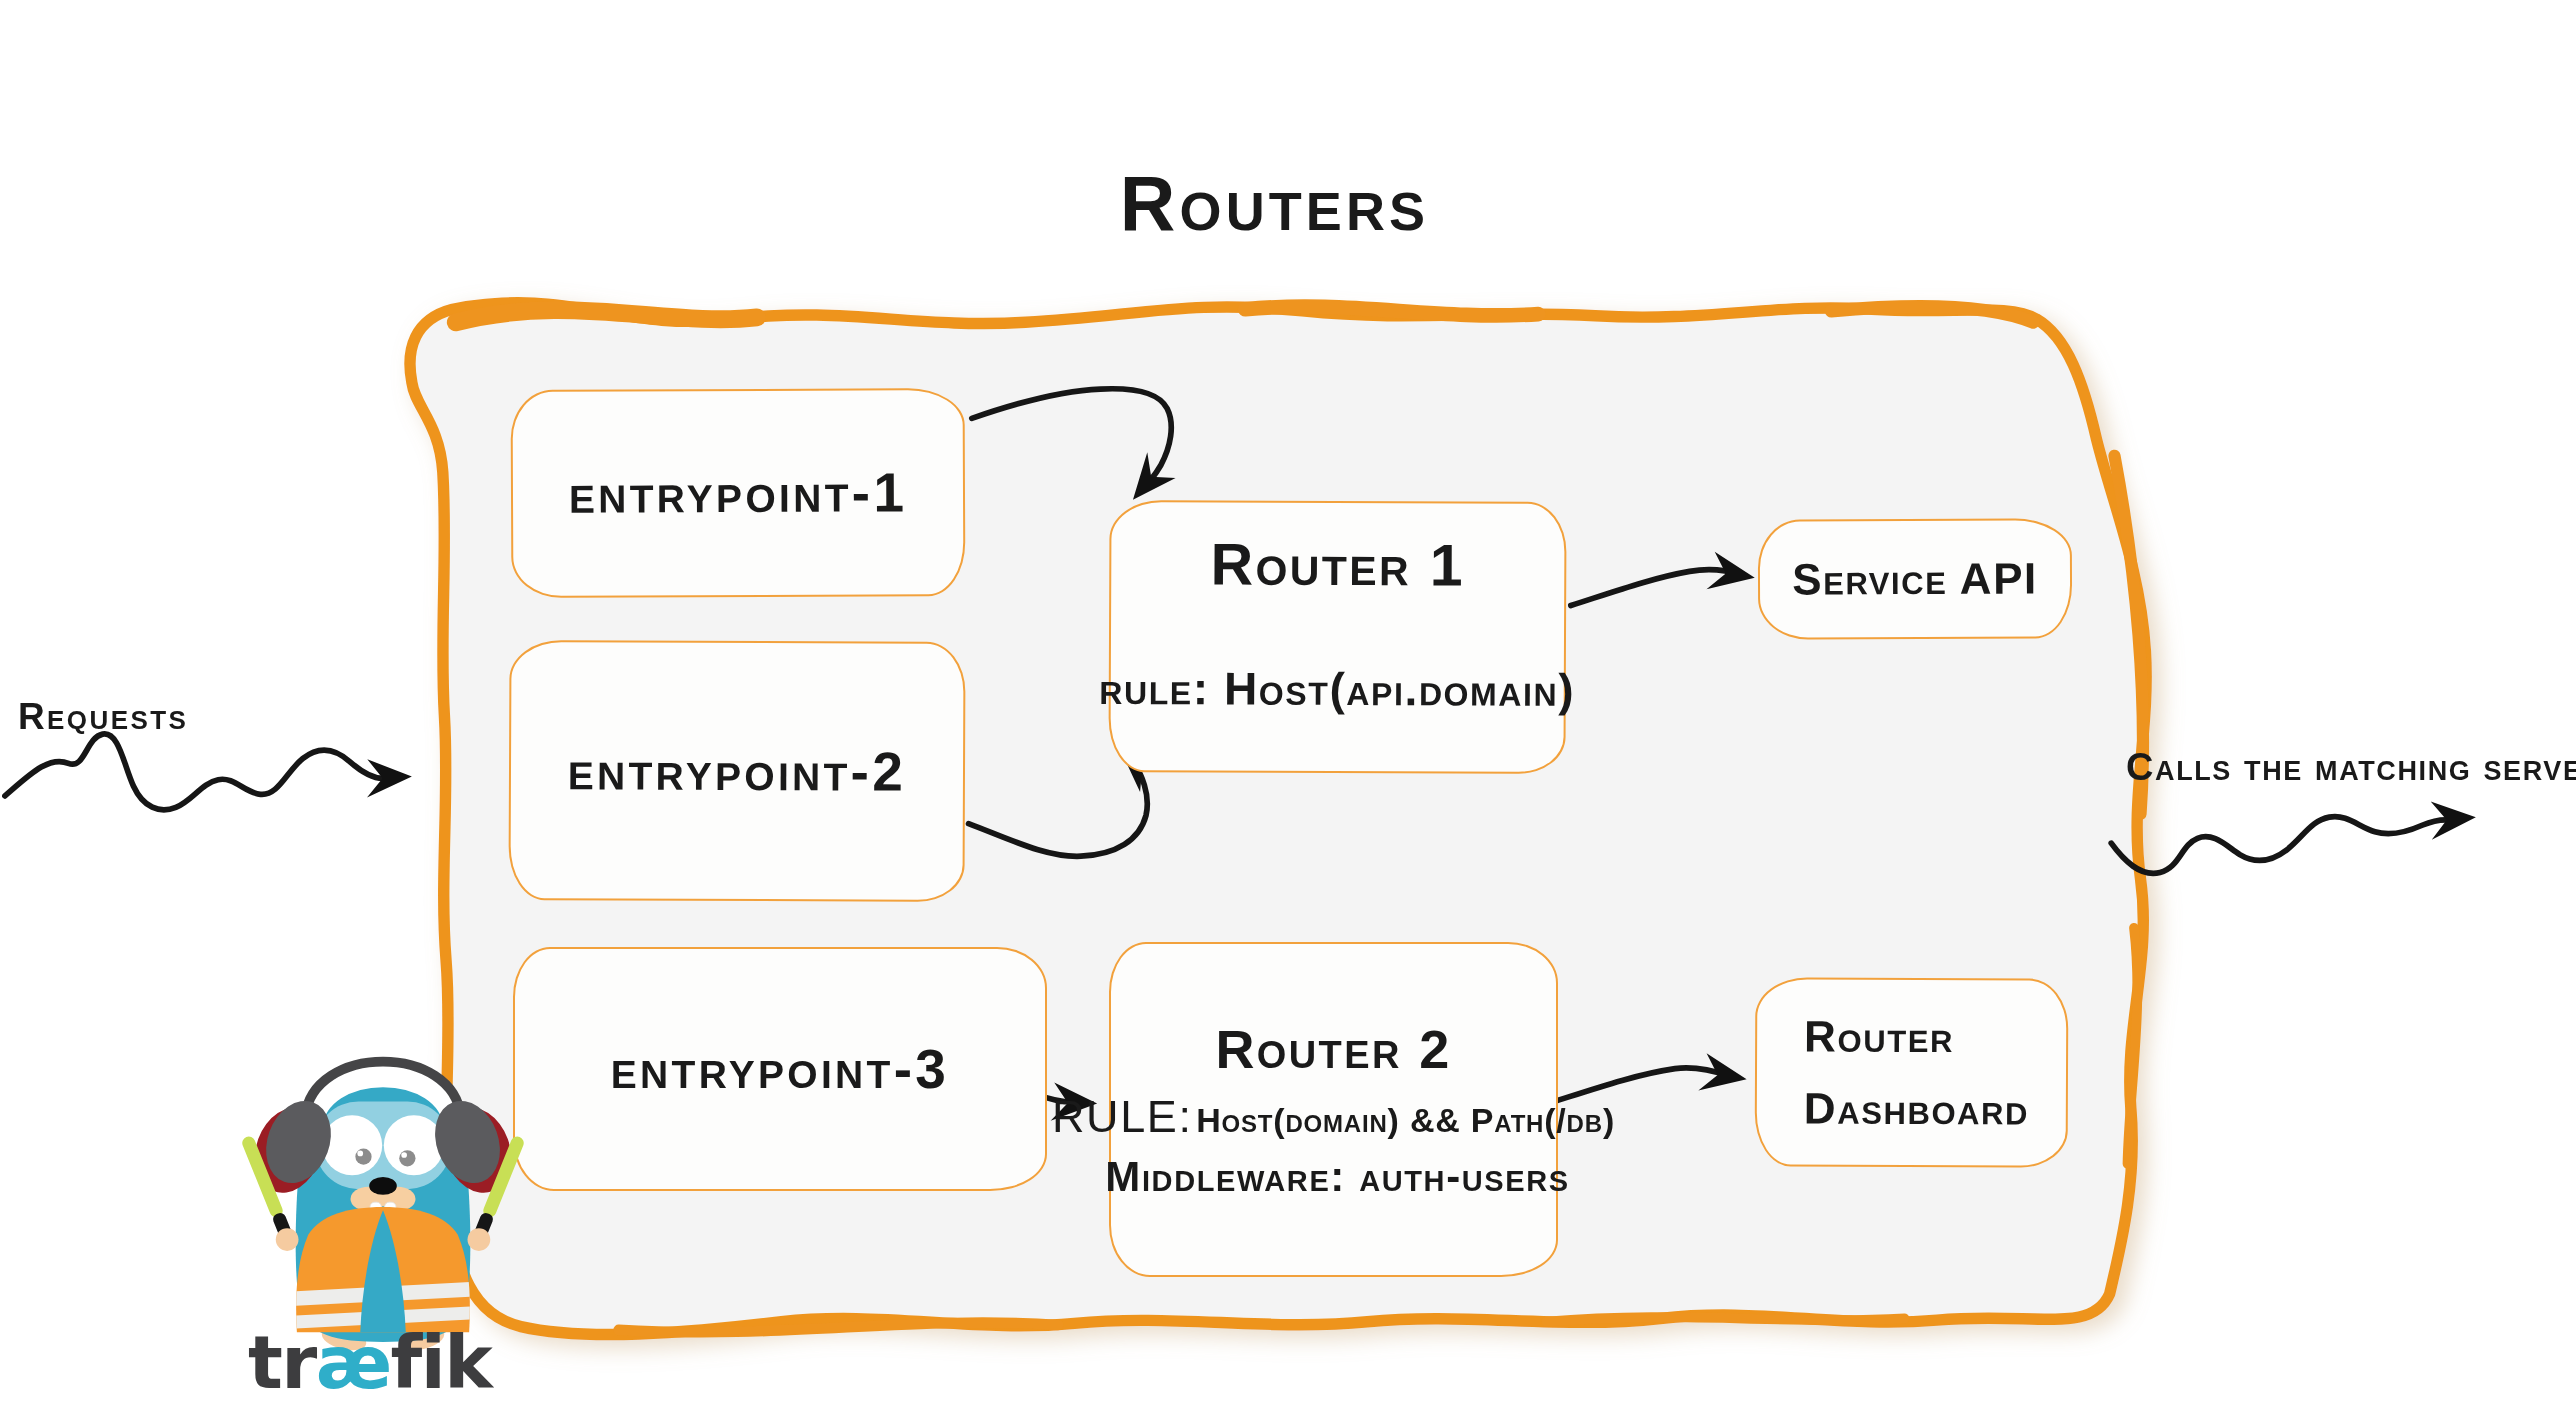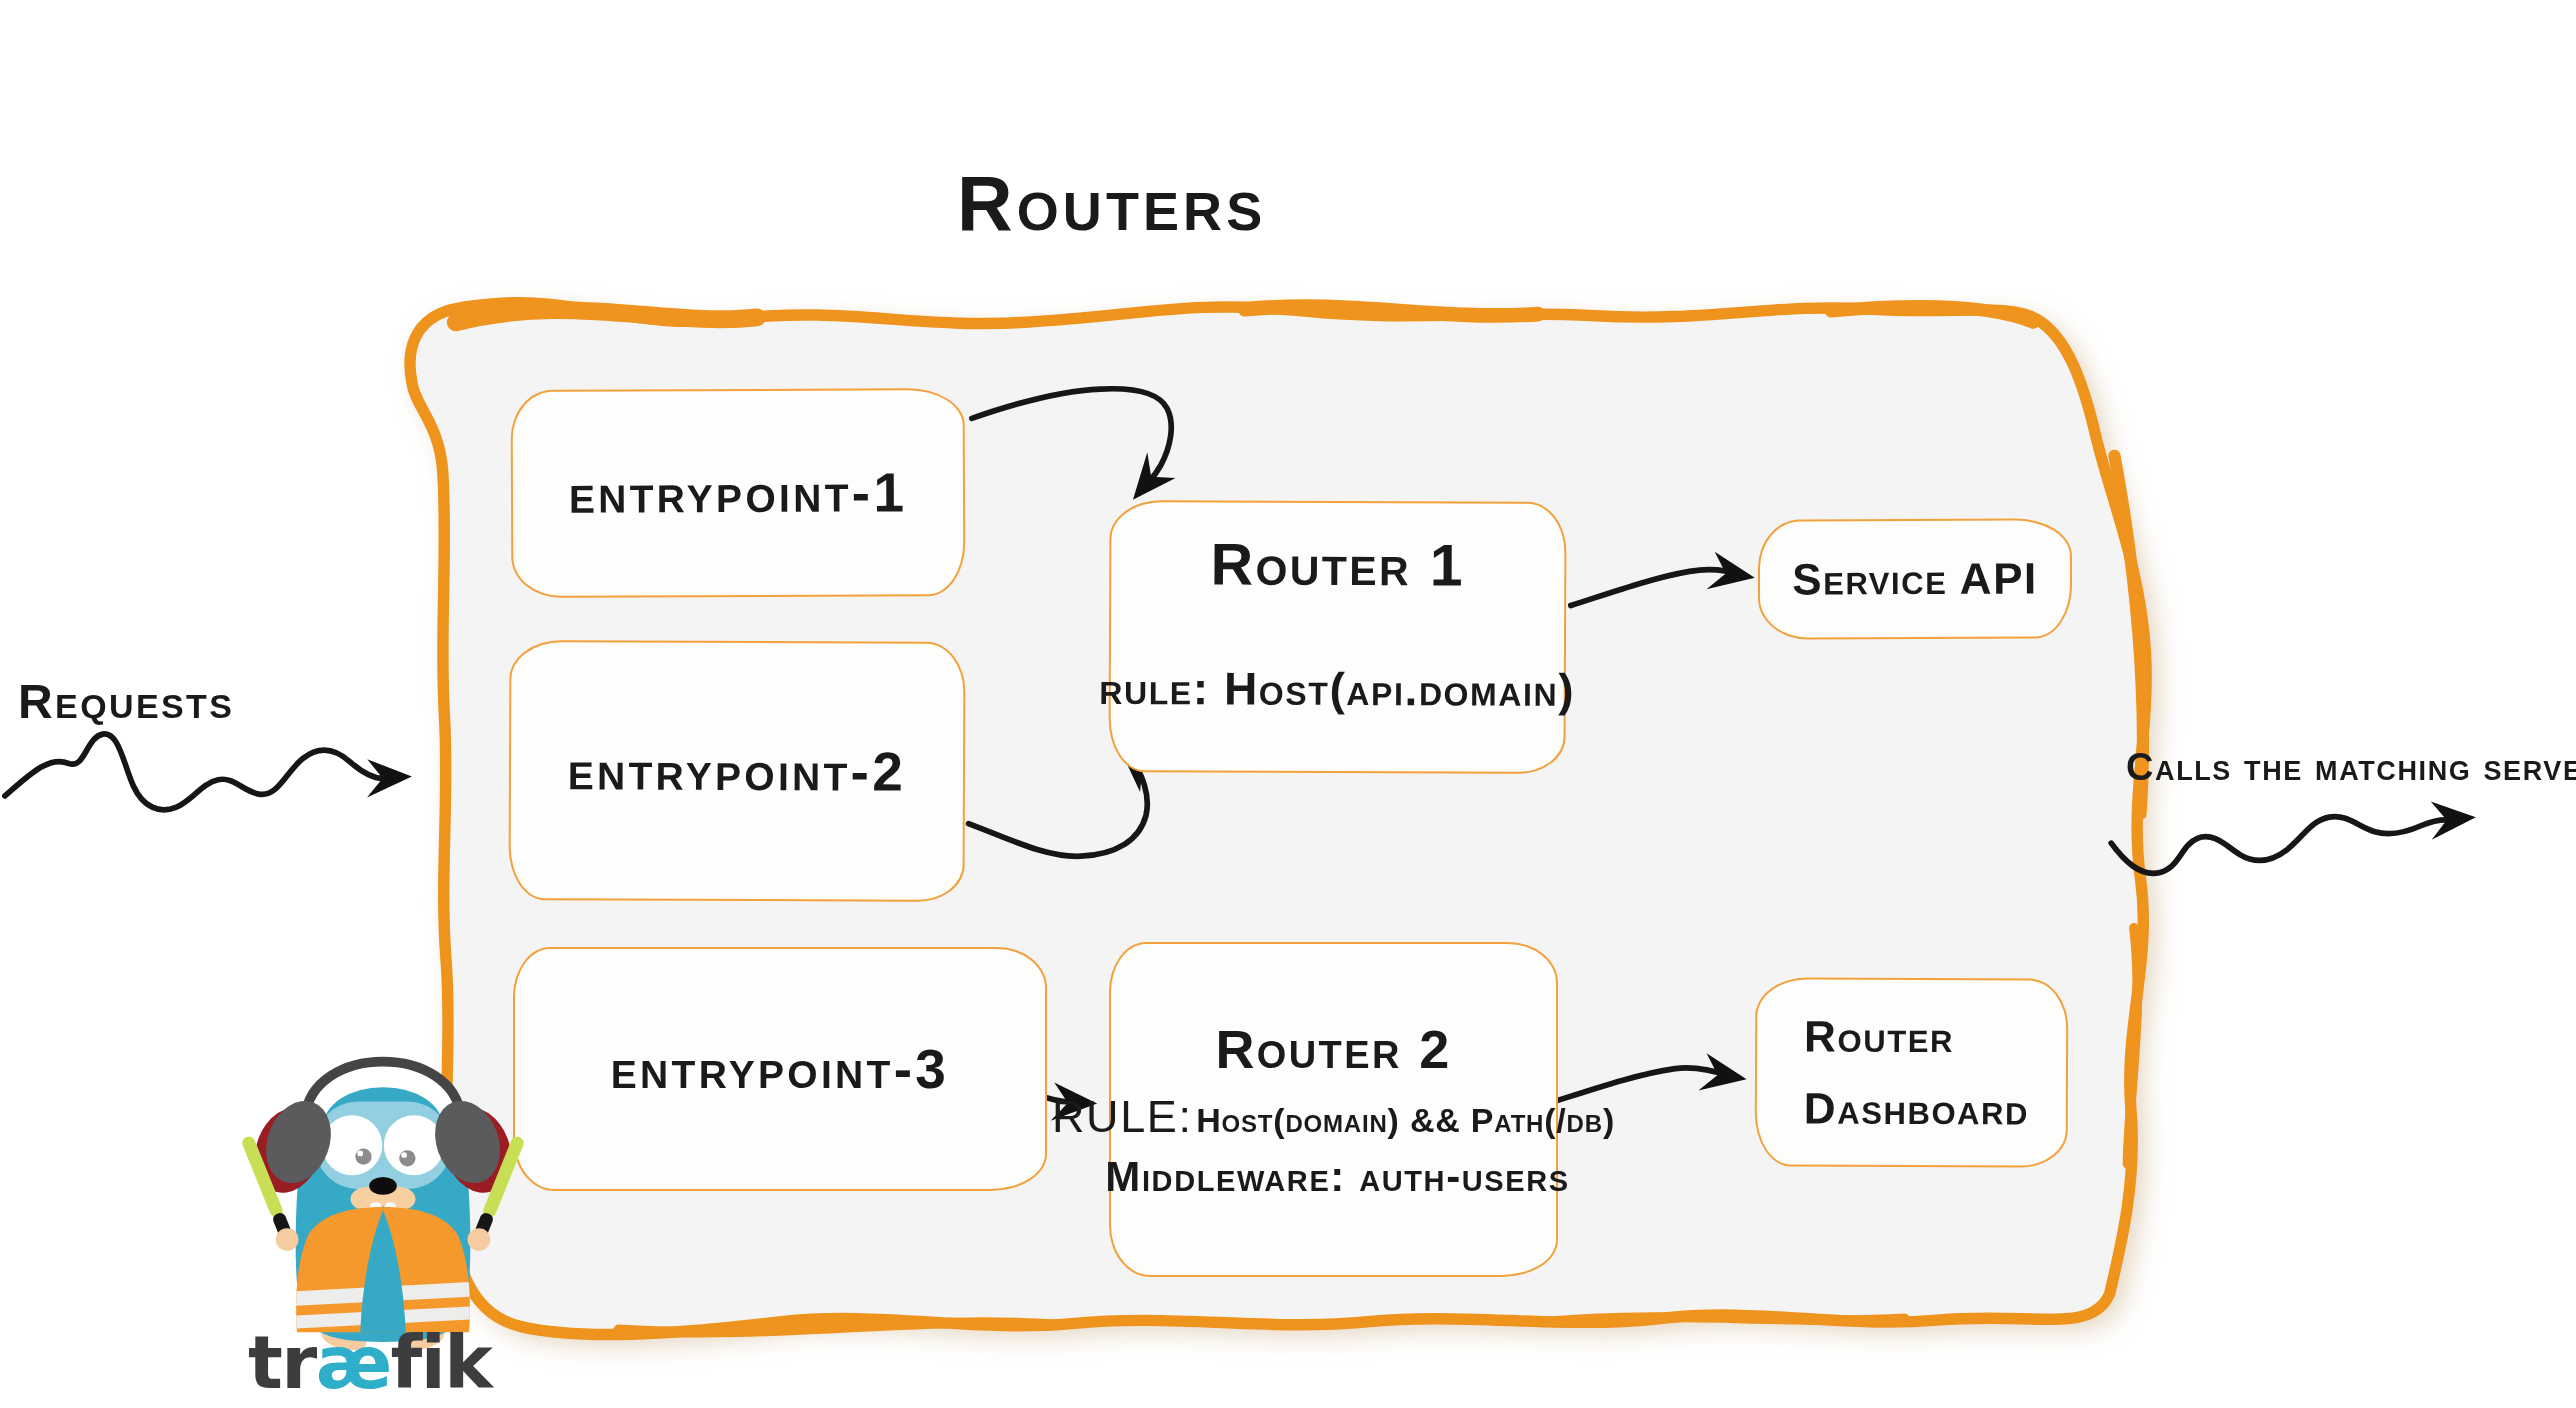--- a/index.html
+++ b/index.html
@@ -3,24 +3,24 @@
 <meta charset="utf-8">
 <style>
   html,body{margin:0;padding:0;background:#ffffff;}
   .canvas{
     position:relative;width:2576px;height:1408px;overflow:hidden;
     background:#ffffff;font-family:"Liberation Sans", sans-serif;color:#1a1a1a;
   }
   svg.layer{position:absolute;left:0;top:0;}
   .hand{font-variant:small-caps;font-weight:600;color:#1a1a1a;}
   .page-title{
-    position:absolute;left:957px;top:161px;width:635px;
+    position:absolute;left:957px;top:161px;width:635px;text-align:center;
     font-size:77px;letter-spacing:4.1px;line-height:1.1;
   }
-  .requests-label{position:absolute;left:18px;top:674px;font-size:48px;letter-spacing:2.4px;white-space:nowrap;}
+  .requests-label{position:absolute;left:18px;top:696px;font-size:37px;letter-spacing:2.4px;white-space:nowrap;}
   .calls-label{position:absolute;left:2126px;top:746px;font-size:38px;letter-spacing:1.6px;white-space:nowrap;}
   .box{
     position:absolute;background:#fdfdfc;border:2.4px solid #F2A13C;
     display:flex;align-items:center;justify-content:center;flex-direction:column;
     box-sizing:border-box;
   }
   .box.r1{border-radius:42px 57px 37px 50px / 49px 37px 54px 41px;transform:rotate(-0.25deg);}
   .box.r2{border-radius:52px 39px 47px 36px / 39px 50px 37px 54px;transform:rotate(0.25deg);}
   .box.r3{border-radius:37px 50px 57px 41px / 50px 41px 37px 52px;}
   .entry-box{left:511px;top:389px;width:454px;height:208px;}

